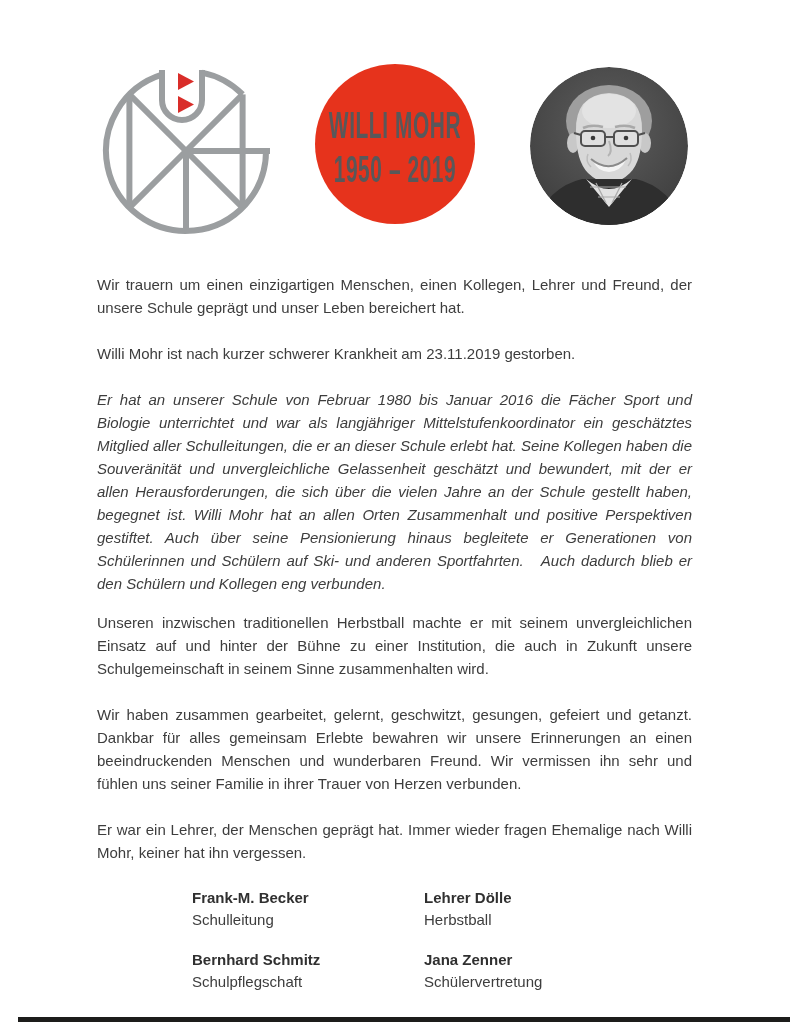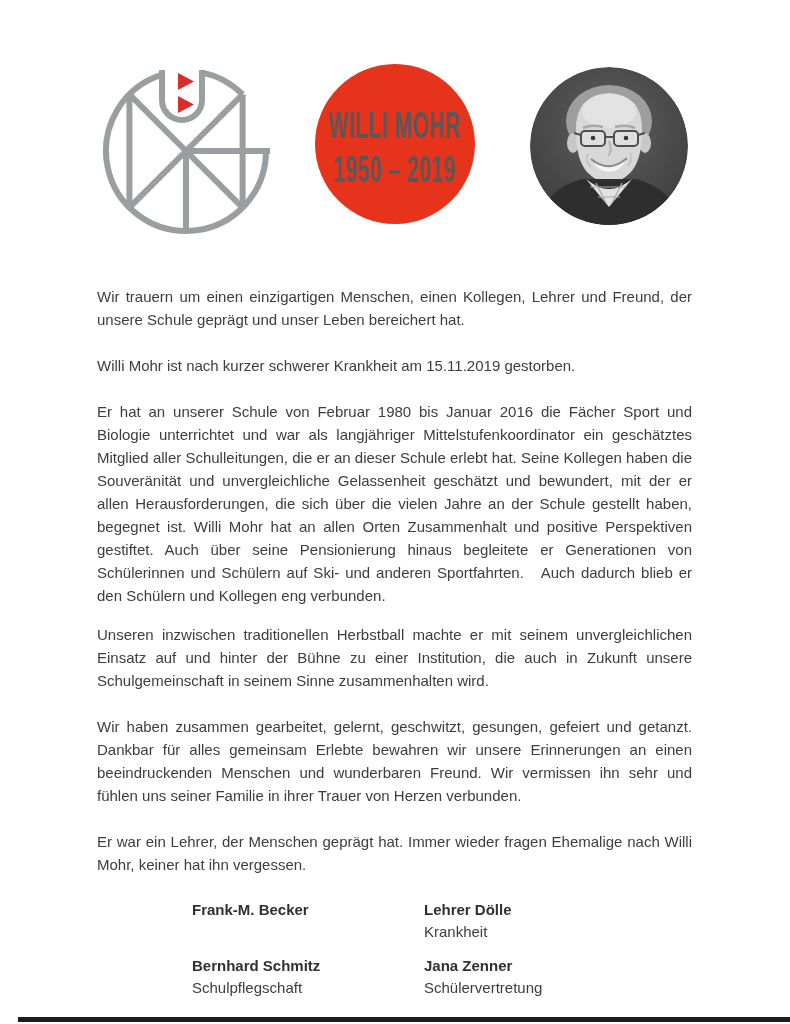--- a/index.html
+++ b/index.html
@@ -71,42 +71,42 @@
     height: 158px;
     border-radius: 50%;
     overflow: hidden;
   }
   .photo svg { display: block; }
 
   
   .content {
     position: absolute;
     left: 97px;
-    top: 285px;
+    top: 273px;
     width: 595px;
     color: var(--body-text);
     font-size: 15px;
     line-height: 23px;
   }
   .content p {
     text-align: justify;
     hyphens: manual;
     -webkit-hyphens: manual;
     margin-bottom: 23px;
   }
-  .content p.no-gap { margin-bottom: 16px; }
+  .content p.no-gap { margin-bottom: 16px; font-style: italic; }
   .content p.after-no-gap { margin-top: 9px; }
 
   
   .signatures {
     margin-top: 22px;
     padding-left: 95px;
     display: grid;
     grid-template-columns: 232px auto;
-    row-gap: 12px;
+    row-gap: 18px;
   }
   .sig-entry { line-height: 22px; }
   .sig-name { font-weight: bold; color: #303030; }
   .sig-role { color: var(--body-text); }
 
   
   .bottom-rule {
     position: absolute;
     left: 18px;
     right: 0;
@@ -209,33 +209,34 @@
             <line x1="60" y1="120" x2="96" y2="120"></line>
             <line x1="68" y1="130" x2="90" y2="130"></line>
           </g>
         </g>
       </svg>
     </div>
   </div>
 
   <main class="content">
     <p>Wir trauern um einen einzigartigen Menschen, einen Kollegen, Lehrer und Freund, der unsere Schule geprägt und unser Leben bereichert hat.</p>
-    <p>Willi Mohr ist nach kurzer schwerer Krankheit am 15.11.2019 gestorben.</p>
+    <p>Willi Mohr ist nach kurzer schwerer Krankheit am 23.11.2019 gestorben.</p>
     <p class="no-gap">Er hat an unserer Schule von Februar 1980 bis Januar 2016 die Fächer Sport und Biologie unterrichtet und war als langjähriger Mittelstufenkoordinator ein geschätztes Mitglied aller Schulleitungen, die er an dieser Schule erlebt hat. Seine Kollegen haben die Souveränität und unvergleichliche Gelassenheit geschätzt und bewundert, mit der er allen Heraus­forderungen, die sich über die vielen Jahre an der Schule gestellt haben, begegnet ist. Willi Mohr hat an allen Orten Zusammenhalt und positive Perspektiven gestiftet. Auch über seine Pensionierung hinaus begleitete er Generationen von Schülerinnen und Schülern auf Ski- und anderen Sportfahrten.&nbsp;&nbsp; Auch dadurch blieb er den Schülern und Kollegen eng verbunden.</p>
     <p class="after-no-gap">Unseren inzwischen traditionellen Herbstball machte er mit seinem unvergleichlichen Einsatz auf und hinter der Bühne zu einer Institution, die auch in Zukunft unsere Schulgemein­schaft in seinem Sinne zusammenhalten wird.</p>
     <p>Wir haben zusammen gearbeitet, gelernt, geschwitzt, gesungen, gefeiert und getanzt. Dankbar für alles gemeinsam Erlebte bewahren wir unsere Erinnerungen an einen beeindruckenden Menschen und wunderbaren Freund. Wir vermissen ihn sehr und fühlen uns seiner Familie in ihrer Trauer von Herzen verbunden.</p>
     <p>Er war ein Lehrer, der Menschen geprägt hat. Immer wieder fragen Ehemalige nach Willi Mohr, keiner hat ihn vergessen.</p>
 
     <div class="signatures">
       <div class="sig-entry">
         <div class="sig-name">Frank-M. Becker</div>
+        <div class="sig-role">Schulleitung</div>
       </div>
       <div class="sig-entry">
         <div class="sig-name">Lehrer Dölle</div>
-        <div class="sig-role">Krankheit</div>
+        <div class="sig-role">Herbstball</div>
       </div>
       <div class="sig-entry">
         <div class="sig-name">Bernhard Schmitz</div>
         <div class="sig-role">Schulpflegschaft</div>
       </div>
       <div class="sig-entry">
         <div class="sig-name">Jana Zenner</div>
         <div class="sig-role">Schülervertretung</div>
       </div>
     </div>

